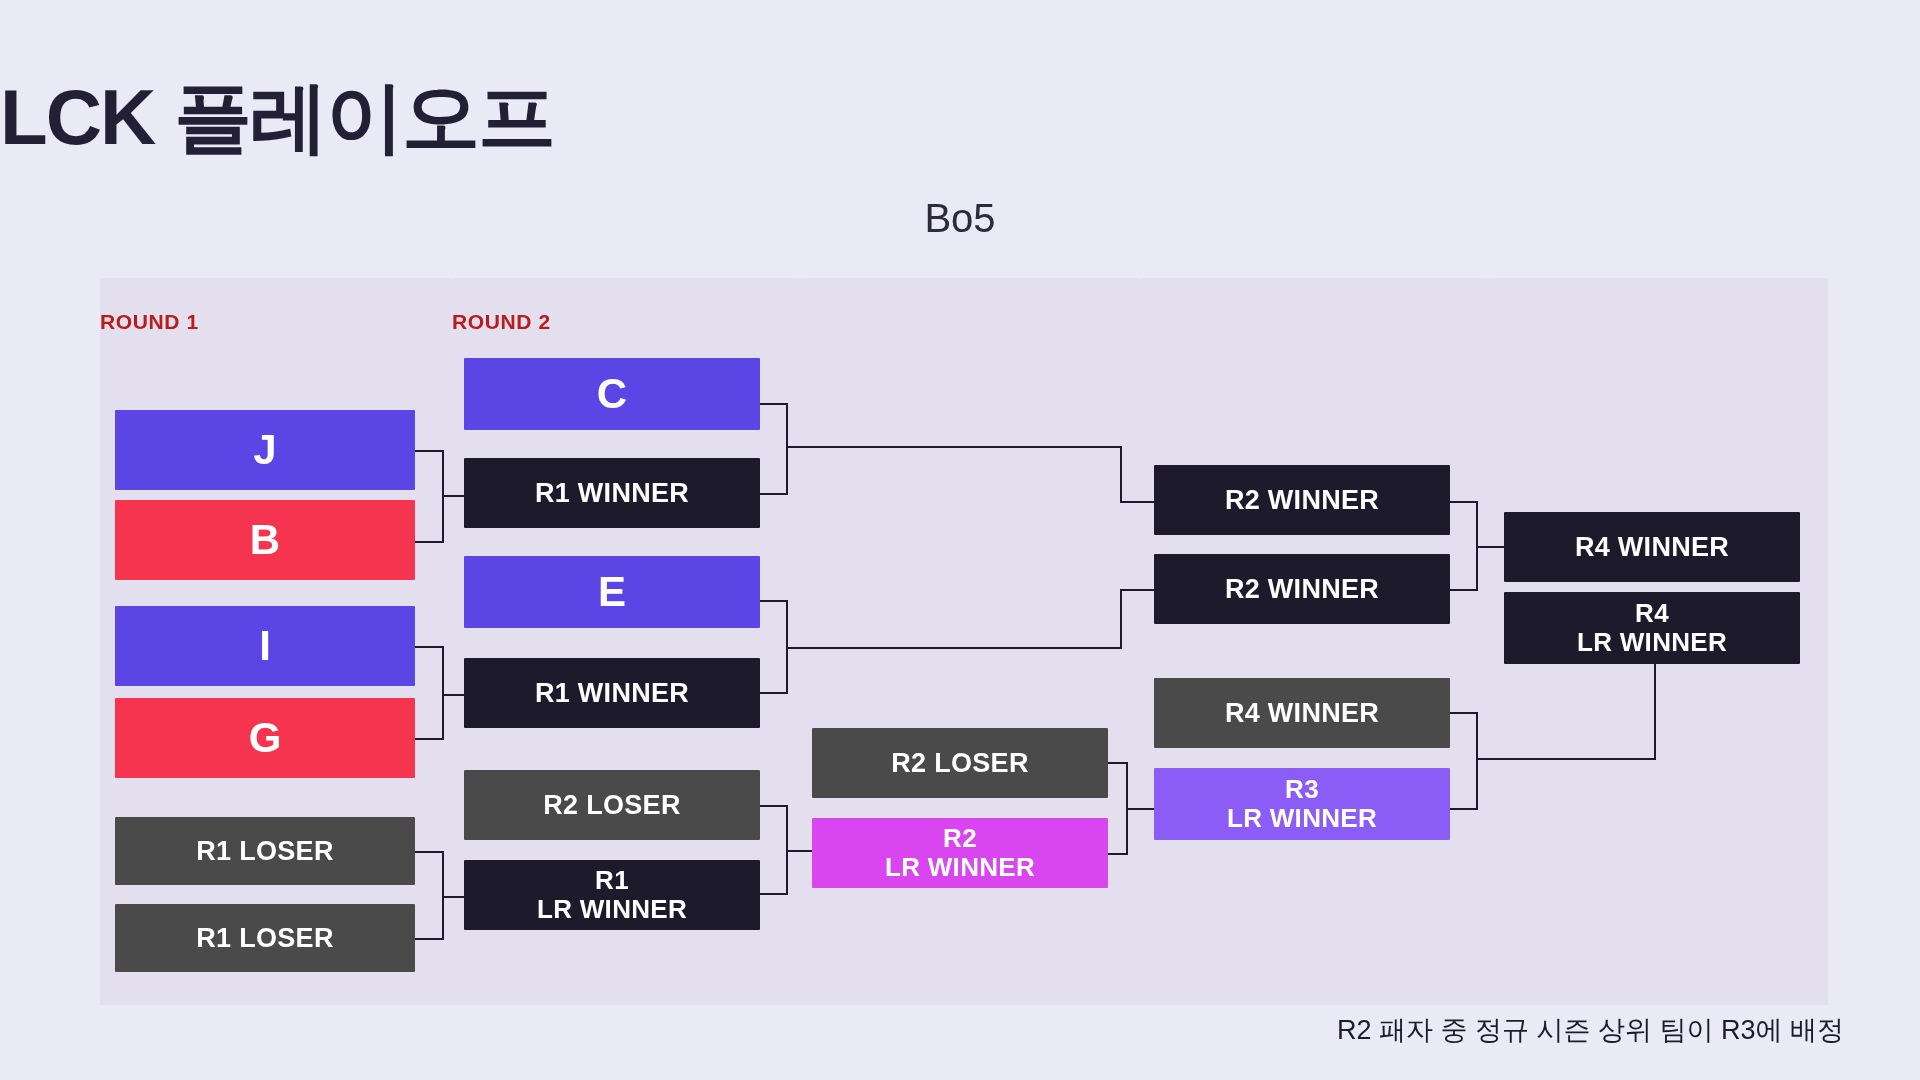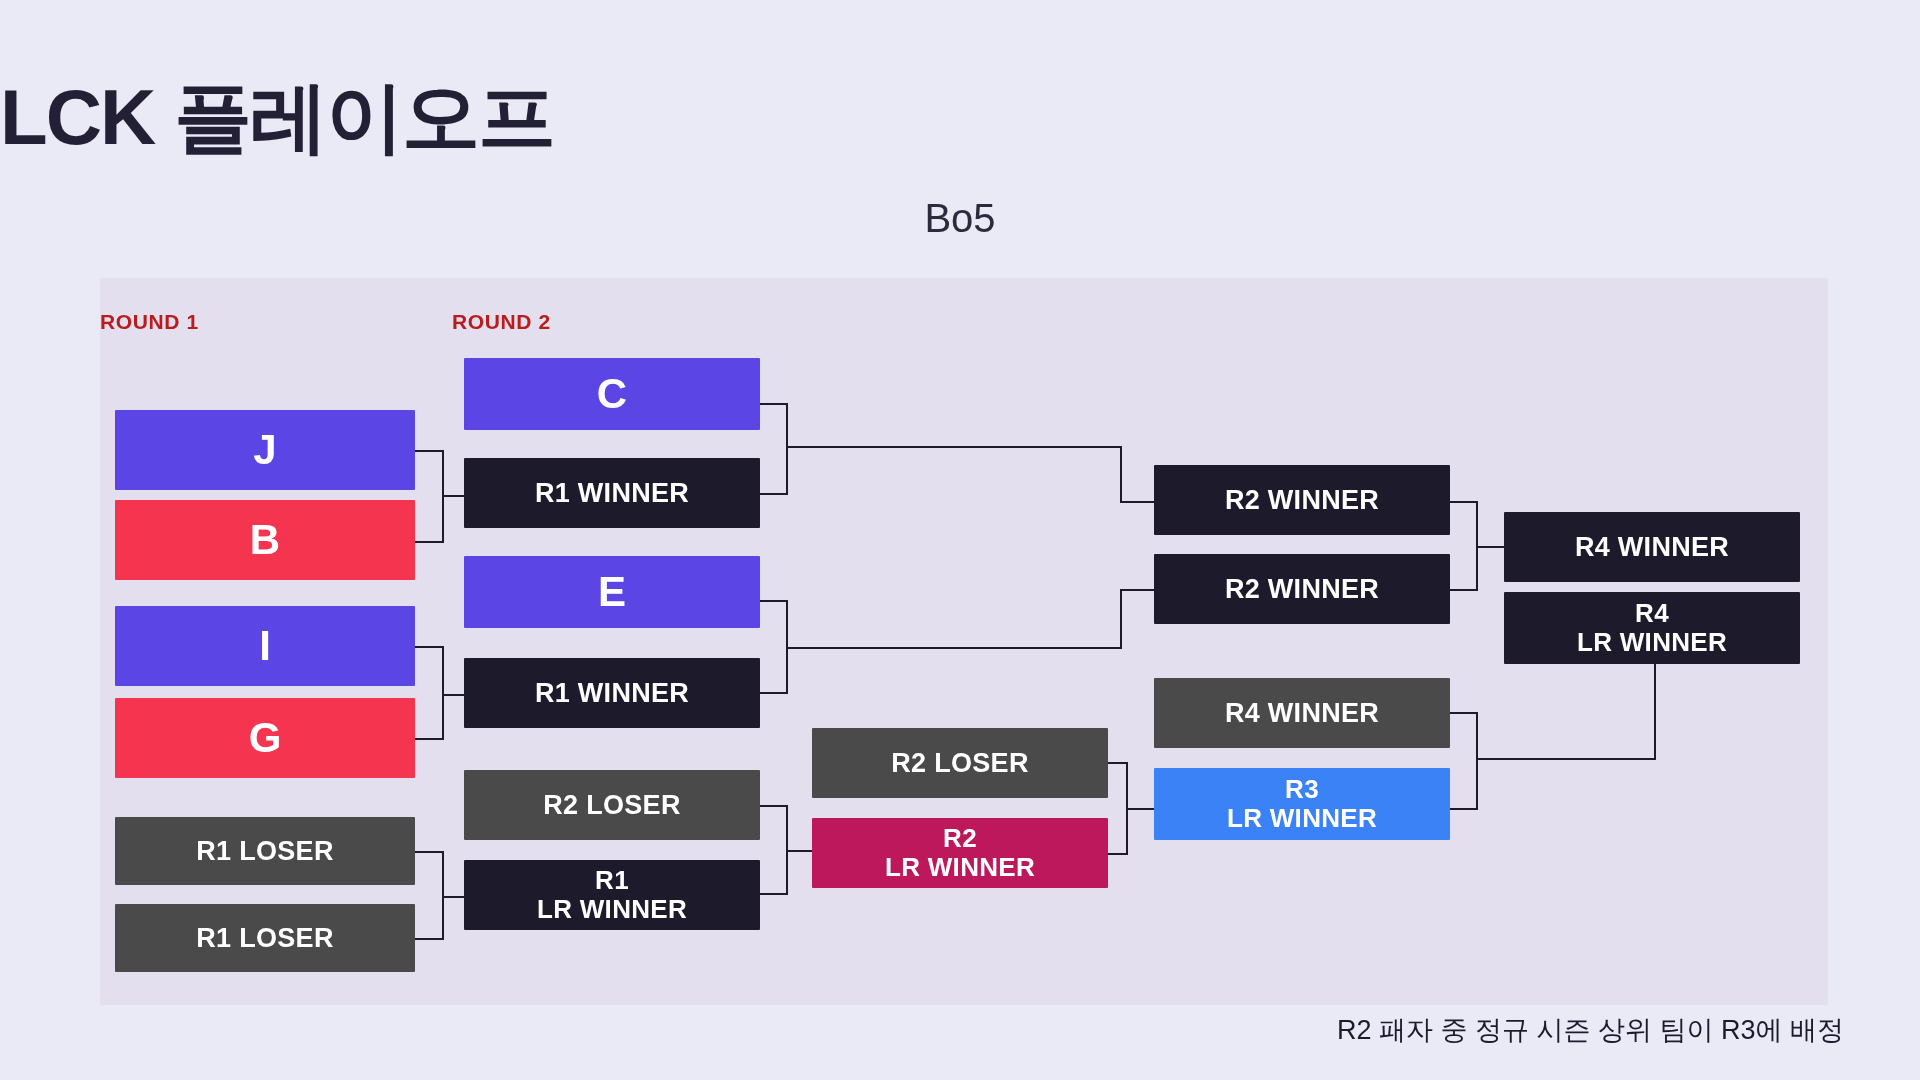--- a/index.html
+++ b/index.html
@@ -143,31 +143,31 @@
   <div class="box label" style="left:464px; top:658px; width:296px; height:70px; background:#1d1a2c;">R1 WINNER</div>
   <div class="box label" style="left:464px; top:770px; width:296px; height:70px; background:#4a4a4a;">R2 LOSER</div>
   <div class="box label two" style="left:464px; top:860px; width:296px; height:70px; background:#1d1a2c;">
     <div>
       <div>R1</div>
       <div>LR WINNER</div>
     </div>
   </div>
 
   <div class="box label" style="left:812px; top:728px; width:296px; height:70px; background:#4a4a4a;">R2 LOSER</div>
-  <div class="box label two" style="left:812px; top:818px; width:296px; height:70px; background:#be185d;">
+  <div class="box label two" style="left:812px; top:818px; width:296px; height:70px; background:#d946ef;">
     <div>
       <div>R2</div>
       <div>LR WINNER</div>
     </div>
   </div>
 
   <div class="box label" style="left:1154px; top:465px; width:296px; height:70px; background:#1d1a2c;">R2 WINNER</div>
   <div class="box label" style="left:1154px; top:554px; width:296px; height:70px; background:#1d1a2c;">R2 WINNER</div>
   <div class="box label" style="left:1154px; top:678px; width:296px; height:70px; background:#4a4a4a;">R4 WINNER</div>
-  <div class="box label two" style="left:1154px; top:768px; width:296px; height:72px; background:#3b82f6;">
+  <div class="box label two" style="left:1154px; top:768px; width:296px; height:72px; background:#8b5cf6;">
     <div>
       <div>R3</div>
       <div>LR WINNER</div>
     </div>
   </div>
 
   <div class="box label" style="left:1504px; top:512px; width:296px; height:70px; background:#1d1a2c;">R4 WINNER</div>
   <div class="box label two" style="left:1504px; top:592px; width:296px; height:72px; background:#1d1a2c;">
     <div>
       <div>R4</div>

